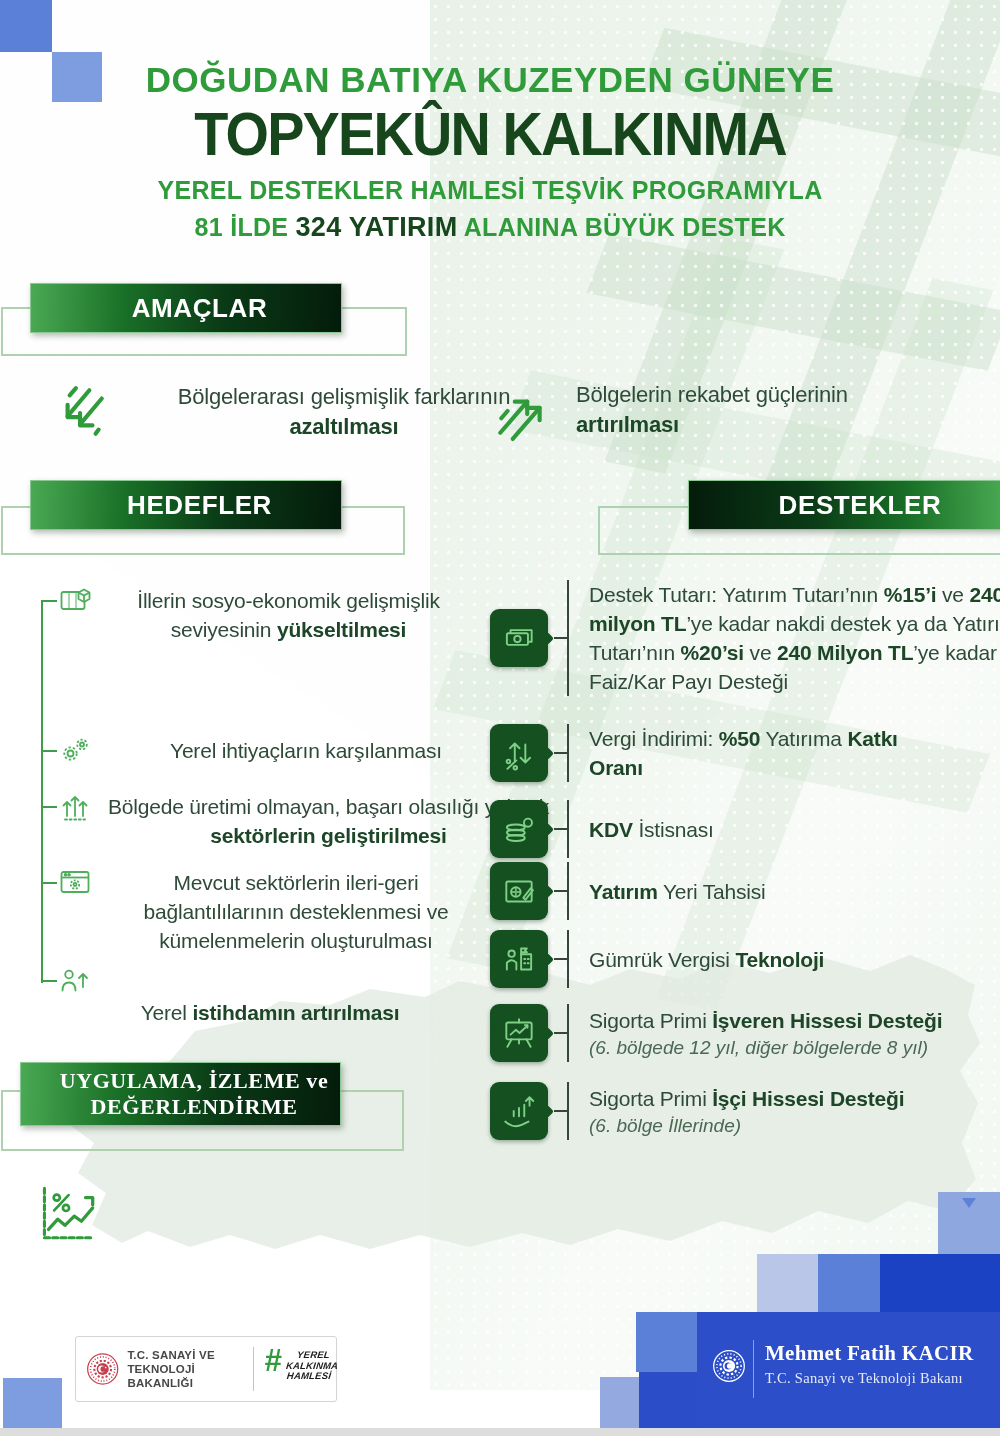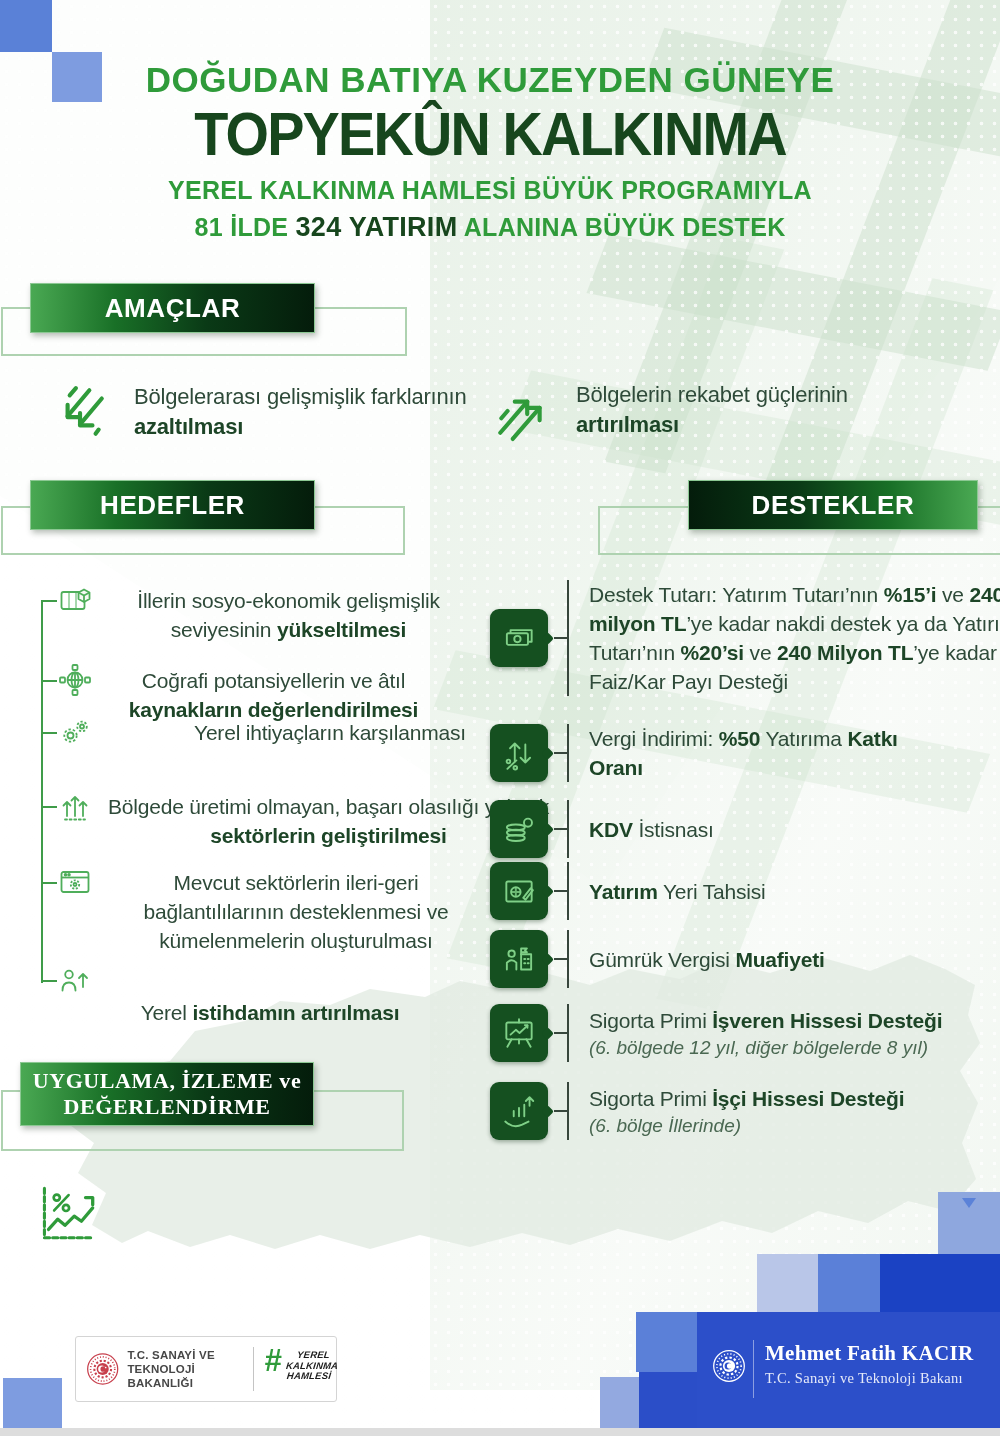--- a/index.html
+++ b/index.html
@@ -23,21 +23,21 @@
   .hdr{left:0;width:980px;text-align:center;z-index:5;}
   .h1{top:60px;font-size:35px;font-weight:800;color:#2f9b3a;letter-spacing:.5px;}
   .h2{top:98px;font-size:62px;font-weight:800;color:#17461d;letter-spacing:-2px;transform:scaleX(.9);}
   .h3{top:176px;font-size:25px;font-weight:700;color:#2f9b3a;letter-spacing:.3px;}
   .h4{top:212px;font-size:25px;font-weight:700;color:#2f9b3a;letter-spacing:.3px;}
   .h4 .hl{color:#17461d;font-weight:800;font-size:27px;}
   
   .banner{position:absolute;z-index:4;display:flex;flex-direction:column;justify-content:center;
     color:#fff;font-weight:800;letter-spacing:.6px;text-align:center;
     background:linear-gradient(92deg,#4aa953 0%,#197027 30%,#0a3a16 62%,#041c0b 100%);
-    border:1px solid #8cc893;box-shadow:2px 3px 6px rgba(20,40,20,.30);}
+    border:1px solid #8cc893;box-shadow:2px 3px 6px rgba(20,40,20,.30);padding-left:27px;}
   .outline{position:absolute;border:2px solid #aed2b0;z-index:2;}
   
   .btxt{font-size:21px;line-height:29px;color:#2e4a39;letter-spacing:-.2px;}
   .b{font-weight:800;color:#1d4527;}
   .note{font-style:italic;color:#4a6852;font-size:19px;line-height:26px;font-family:"Liberation Sans",sans-serif;}
   
   .a-row{position:absolute;display:flex;align-items:flex-start;z-index:4;}
   .a-row svg{flex:none;}
   .a-tx{margin-left:26px;font-size:22px;line-height:30px;color:#2e4a39;letter-spacing:-.2px;}
   
@@ -92,38 +92,38 @@
     <path d="M70 205 L95 175 140 168 165 138 215 128 250 108 300 112 340 96 395 104 430 88 470 96 515 80 560 92 600 76 650 86 690 68 740 80 790 64 840 78 880 62 915 76 945 92 938 122 950 150 930 178 948 210 932 250 946 286 918 318 878 308 838 330 788 318 742 340 692 328 640 348 588 336 540 352 492 340 440 354 390 342 340 356 290 342 245 356 200 342 160 354 118 338 92 350 62 332 76 300 48 280 64 250 40 232 Z" fill="#e2eae1" opacity="0.78"></path>
   </svg>
   <div class="abs dots"></div>
 
   <div class="sq" style="left:0;top:0;width:52px;height:52px;background:#5a81d7;z-index:5;"></div>
   <div class="sq" style="left:52px;top:52px;width:50px;height:50px;background:#7e9ce0;z-index:5;"></div>
   <div class="sq" style="left:3px;top:1378px;width:59px;height:58px;background:#7e9ce0;z-index:5;"></div>
 
   <div class="abs hdr h1">DOĞUDAN BATIYA KUZEYDEN GÜNEYE</div>
   <div class="abs hdr h2">TOPYEKÛN KALKINMA</div>
-  <div class="abs hdr h3">YEREL KALKINMA HAMLESİ BÜYÜK PROGRAMIYLA</div>
+  <div class="abs hdr h3">YEREL DESTEKLER HAMLESİ TEŞVİK PROGRAMIYLA</div>
   <div class="abs hdr h4"><span>81 İLDE  </span><span class="hl">324 YATIRIM</span><span> ALANINA BÜYÜK DESTEK</span></div>
 
   <div class="outline" style="left:1px;top:307px;width:402px;height:45px;"></div>
   <div class="banner" style="left:30px;top:283px;width:283px;height:48px;font-size:26px;">
     <span>AMAÇLAR</span>
   </div>
 
   <div class="a-row" style="left:50px;top:382px;">
     <svg width="58" height="62" viewBox="0 0 56 58" fill="none" stroke="#2f9b3a" stroke-width="4" stroke-linecap="round" stroke-linejoin="round">
       <path d="M38 7 L17 32"></path>
         <path d="M17 21 v12 h12"></path>
       <path d="M50 15 L29 40"></path>
         <path d="M29 29 v12 h12"></path>
       <path d="M25 5 l-6 7"></path>
         <path d="M47 45 l-3 4"></path>
     </svg>
-    <div class="a-tx" style="width:420px;"><span>Bölgelerarası gelişmişlik farklarının </span><span class="b">azaltılması</span></div>
+    <div class="a-tx" style="width:420px;text-align:center;"><span>Bölgelerarası gelişmişlik farklarının </span><span class="b">azaltılması</span></div>
   </div>
 
   <div class="a-row" style="left:492px;top:380px;">
     <svg width="58" height="62" viewBox="0 0 56 58" fill="none" stroke="#2f9b3a" stroke-width="4" stroke-linecap="round" stroke-linejoin="round">
       <path d="M8 50 L34 20"></path>
         <path d="M22 20 h12 v12"></path>
       <path d="M20 56 L46 26"></path>
         <path d="M34 26 h12 v12"></path>
       <path d="M9 36 l6 -7"></path>
     </svg>
@@ -146,36 +146,22 @@
       <svg width="36" height="36" viewBox="0 0 36 36" fill="none" stroke="#4fae5b" stroke-width="1.8" stroke-linejoin="round">
         <rect x="4.5" y="10" width="23" height="17" rx="2"></rect>
           <path d="M12 10 v17 M19 10 v17" opacity=".55"></path>
         <path d="M27 7.5 l5.5 3 v6.5 l-5.5 3 -5.5 -3 v-6.5 z" fill="#f6f8f5"></path>
         <path d="M21.5 10.5 l5.5 3 5.5 -3 M27 13.5 v6.5"></path>
       </svg>
     </span>
     <div class="h-tx btxt" style="width:365px;"><span>İllerin sosyo-ekonomik gelişmişlik seviyesinin </span><span class="b">yükseltilmesi</span></div>
   </div>
 
-  <div class="h-row" style="top:666px;">
-    <span class="h-ic">
-      <svg width="36" height="36" viewBox="0 0 36 36" fill="none" stroke="#4fae5b" stroke-width="1.8" stroke-linejoin="round">
-        <circle cx="18" cy="18" r="7.5"></circle>
-          <path d="M10.5 18 h15 M18 10.5 v15"></path>
-          <ellipse cx="18" cy="18" rx="3.5" ry="7.5"></ellipse>
-        <rect x="3" y="15.5" width="5" height="5" rx="1"></rect>
-          <rect x="28" y="15.5" width="5" height="5" rx="1"></rect>
-        <rect x="15.5" y="3" width="5" height="5" rx="1"></rect>
-          <rect x="15.5" y="28" width="5" height="5" rx="1"></rect>
-      </svg>
-    </span>
-    <div class="h-tx btxt" style="width:335px;"><span>Coğrafi potansiyellerin ve âtıl </span><span class="b">kaynakların değerlendirilmesi</span></div>
-  </div>
-
-  <div class="h-row" style="top:718px;gap:24px;">
+
+  <div class="h-row" style="top:736px;">
     <span class="h-ic">
       <svg width="36" height="36" viewBox="0 0 36 36" fill="none" stroke="#4fae5b" stroke-width="1.8">
         <circle cx="13.5" cy="21.5" r="6.2" stroke-dasharray="2.4 2"></circle>
           <circle cx="13.5" cy="21.5" r="3"></circle>
         <circle cx="25" cy="12.5" r="4.8" stroke-dasharray="2.2 1.9"></circle>
           <circle cx="25" cy="12.5" r="2"></circle>
       </svg>
     </span>
     <div class="h-tx btxt" style="width:400px;"><span>Yerel ihtiyaçların karşılanması</span></div>
   </div>
@@ -278,21 +264,21 @@
       <svg width="38" height="38" viewBox="0 0 36 36" fill="none" stroke="#7fd087" stroke-width="1.8" stroke-linecap="round" stroke-linejoin="round">
         <circle cx="11" cy="13" r="3"></circle>
           <path d="M6.5 28 v-6.5 q4.5 -4.5 9 0 V28"></path>
         <rect x="20" y="13.5" width="9.5" height="14.5"></rect>
         <path d="M20 13.5 v-5.5 h5.5 l-1.8 1.8 1.8 1.8 h-5.5"></path>
         <path d="M23 18 h.8 M26.3 18 h.8 M23 22 h.8 M26.3 22 h.8" stroke-width="2"></path>
       </svg>
     </span>
     <span class="d-conn"></span>
     <span class="d-vl"></span>
-    <div class="d-tx btxt" style="width:420px;"><span>Gümrük Vergisi </span><span class="b">Muafiyeti</span></div>
+    <div class="d-tx btxt" style="width:420px;"><span>Gümrük Vergisi </span><span class="b">Teknoloji</span></div>
   </div>
 
   <div class="d-row" style="top:1004px;">
     <span class="d-ic">
       <svg width="38" height="38" viewBox="0 0 36 36" fill="none" stroke="#7fd087" stroke-width="1.8" stroke-linecap="round" stroke-linejoin="round">
         <rect x="6" y="8" width="24" height="16" rx="1.5"></rect>
         <path d="M18 8 V5 M18 24 v4 M11 24 l-4 7 M25 24 l4 7"></path>
         <path d="M10 19.5 l5 -4.5 3.5 3 7.5 -7"></path>
           <path d="M23.5 10.5 h2.5 v2.5"></path>
       </svg>

